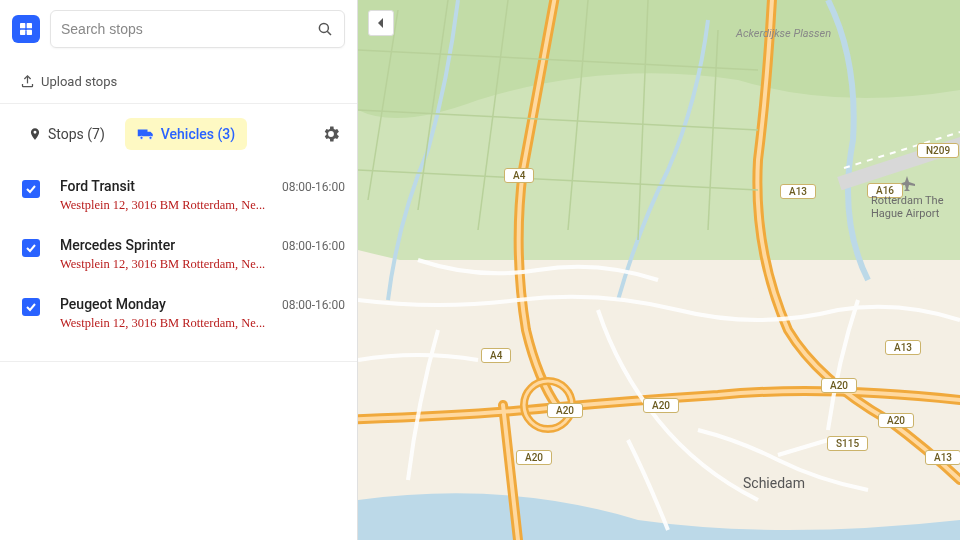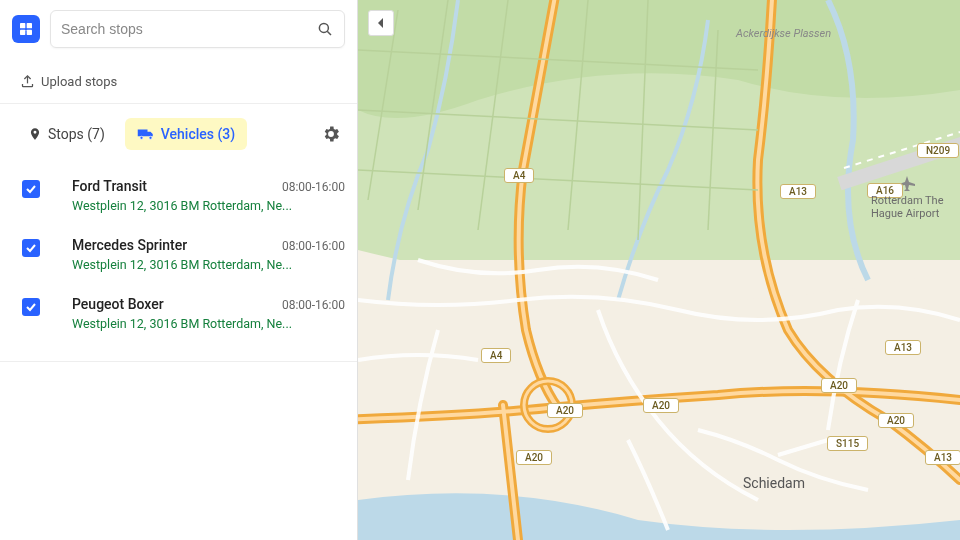--- a/index.html
+++ b/index.html
@@ -16,27 +16,27 @@
   .header-left { display: flex; flex-direction: column; }
   .title { font-size: 20px; font-weight: 500; color: #222; }
   .subtitle { font-size: 12.5px; color: #666; margin-top: 4px; }
   .upload { display: flex; align-items: center; gap: 6px; font-size: 13px; color: #555; cursor: pointer; margin-top: 6px; }
   .tabs-row { display: flex; align-items: center; padding: 14px 16px 10px 16px; gap: 8px; }
   .tab { display: flex; align-items: center; gap: 6px; font-size: 14px; padding: 8px 12px; border-radius: 6px; cursor: pointer; color: #444; }
   .tab.active { background: #fef9c3; color: #2962ff; font-weight: 500; }
   .tab svg { flex-shrink: 0; }
   .gear { margin-left: auto; color: #555; cursor: pointer; }
   .list { padding: 6px 8px 18px 18px; border-bottom: 1px solid #eee; }
-  .row { display: flex; align-items: flex-start; gap: 32px; padding: 12px 4px; }
+  .row { display: flex; align-items: flex-start; gap: 20px; padding: 12px 4px; }
   .chk { width: 18px; height: 18px; border-radius: 3px; background: #2962ff; color: #fff; display: flex; align-items: center; justify-content: center; flex-shrink: 0; margin-top: 2px; }
   .row-main { flex: 1; min-width: 0; }
   .row-top { display: flex; justify-content: space-between; align-items: baseline; gap: 8px; }
   .row-name { font-size: 14px; font-weight: 500; color: #222; }
   .row-time { font-size: 12px; color: #666; white-space: nowrap; }
-  .row-addr { font-size: 12.5px; color: #15803d; margin-top: 4px; white-space: nowrap; overflow: hidden; text-overflow: ellipsis; max-width: 220px; }
+  .row-addr { font-size: 12.5px; color: #b91c1c; margin-top: 4px; white-space: nowrap; overflow: hidden; text-overflow: ellipsis; max-width: 220px; font-family: Liberation Serif, serif; }
   .map { flex: 1; position: relative; background: #f3efe6; overflow: hidden; }
   .collapse-btn { position: absolute; top: 10px; left: 10px; width: 26px; height: 26px; background: #fff; border: 1px solid #ddd; border-radius: 3px; display: flex; align-items: center; justify-content: center; cursor: pointer; z-index: 5; color: #555; font-size: 12px; }
   .road-label { position: absolute; background: #ffffff; border: 1px solid #cbb36a; border-radius: 3px; padding: 1px 8px; font-size: 10px; color: #6b5b20; font-weight: 500; z-index: 3; }
   .airport-label { position: absolute; font-size: 11px; color: #6b6b6b; z-index: 3; line-height: 1.2; }
   .area-label { position: absolute; font-size: 11px; color: #888; font-style: italic; z-index: 3; }
   .city-label { position: absolute; font-size: 14px; color: #555; z-index: 3; }
   svg.mapsvg { position: absolute; top: 0; left: 0; width: 100%; height: 100%; }
 </style>
 </head>
 <body>
@@ -122,21 +122,21 @@
         </div>
       </div>
       <div class="row">
         <div class="chk">
             <svg width="12" height="12" viewBox="0 0 24 24" fill="none" stroke="#fff" stroke-width="4">
               <polyline points="4 12 10 18 20 6"></polyline>
             </svg>
           </div>
         <div class="row-main">
           <div class="row-top">
-            <div class="row-name">Peugeot Boxer</div>
+            <div class="row-name">Peugeot Monday</div>
             <div class="row-time">08:00-16:00</div>
           </div>
           <div class="row-addr">Westplein 12, 3016 BM Rotterdam, Ne...</div>
         </div>
       </div>
     </div>
   </div>
 
   <div class="map">
     <div class="collapse-btn">

